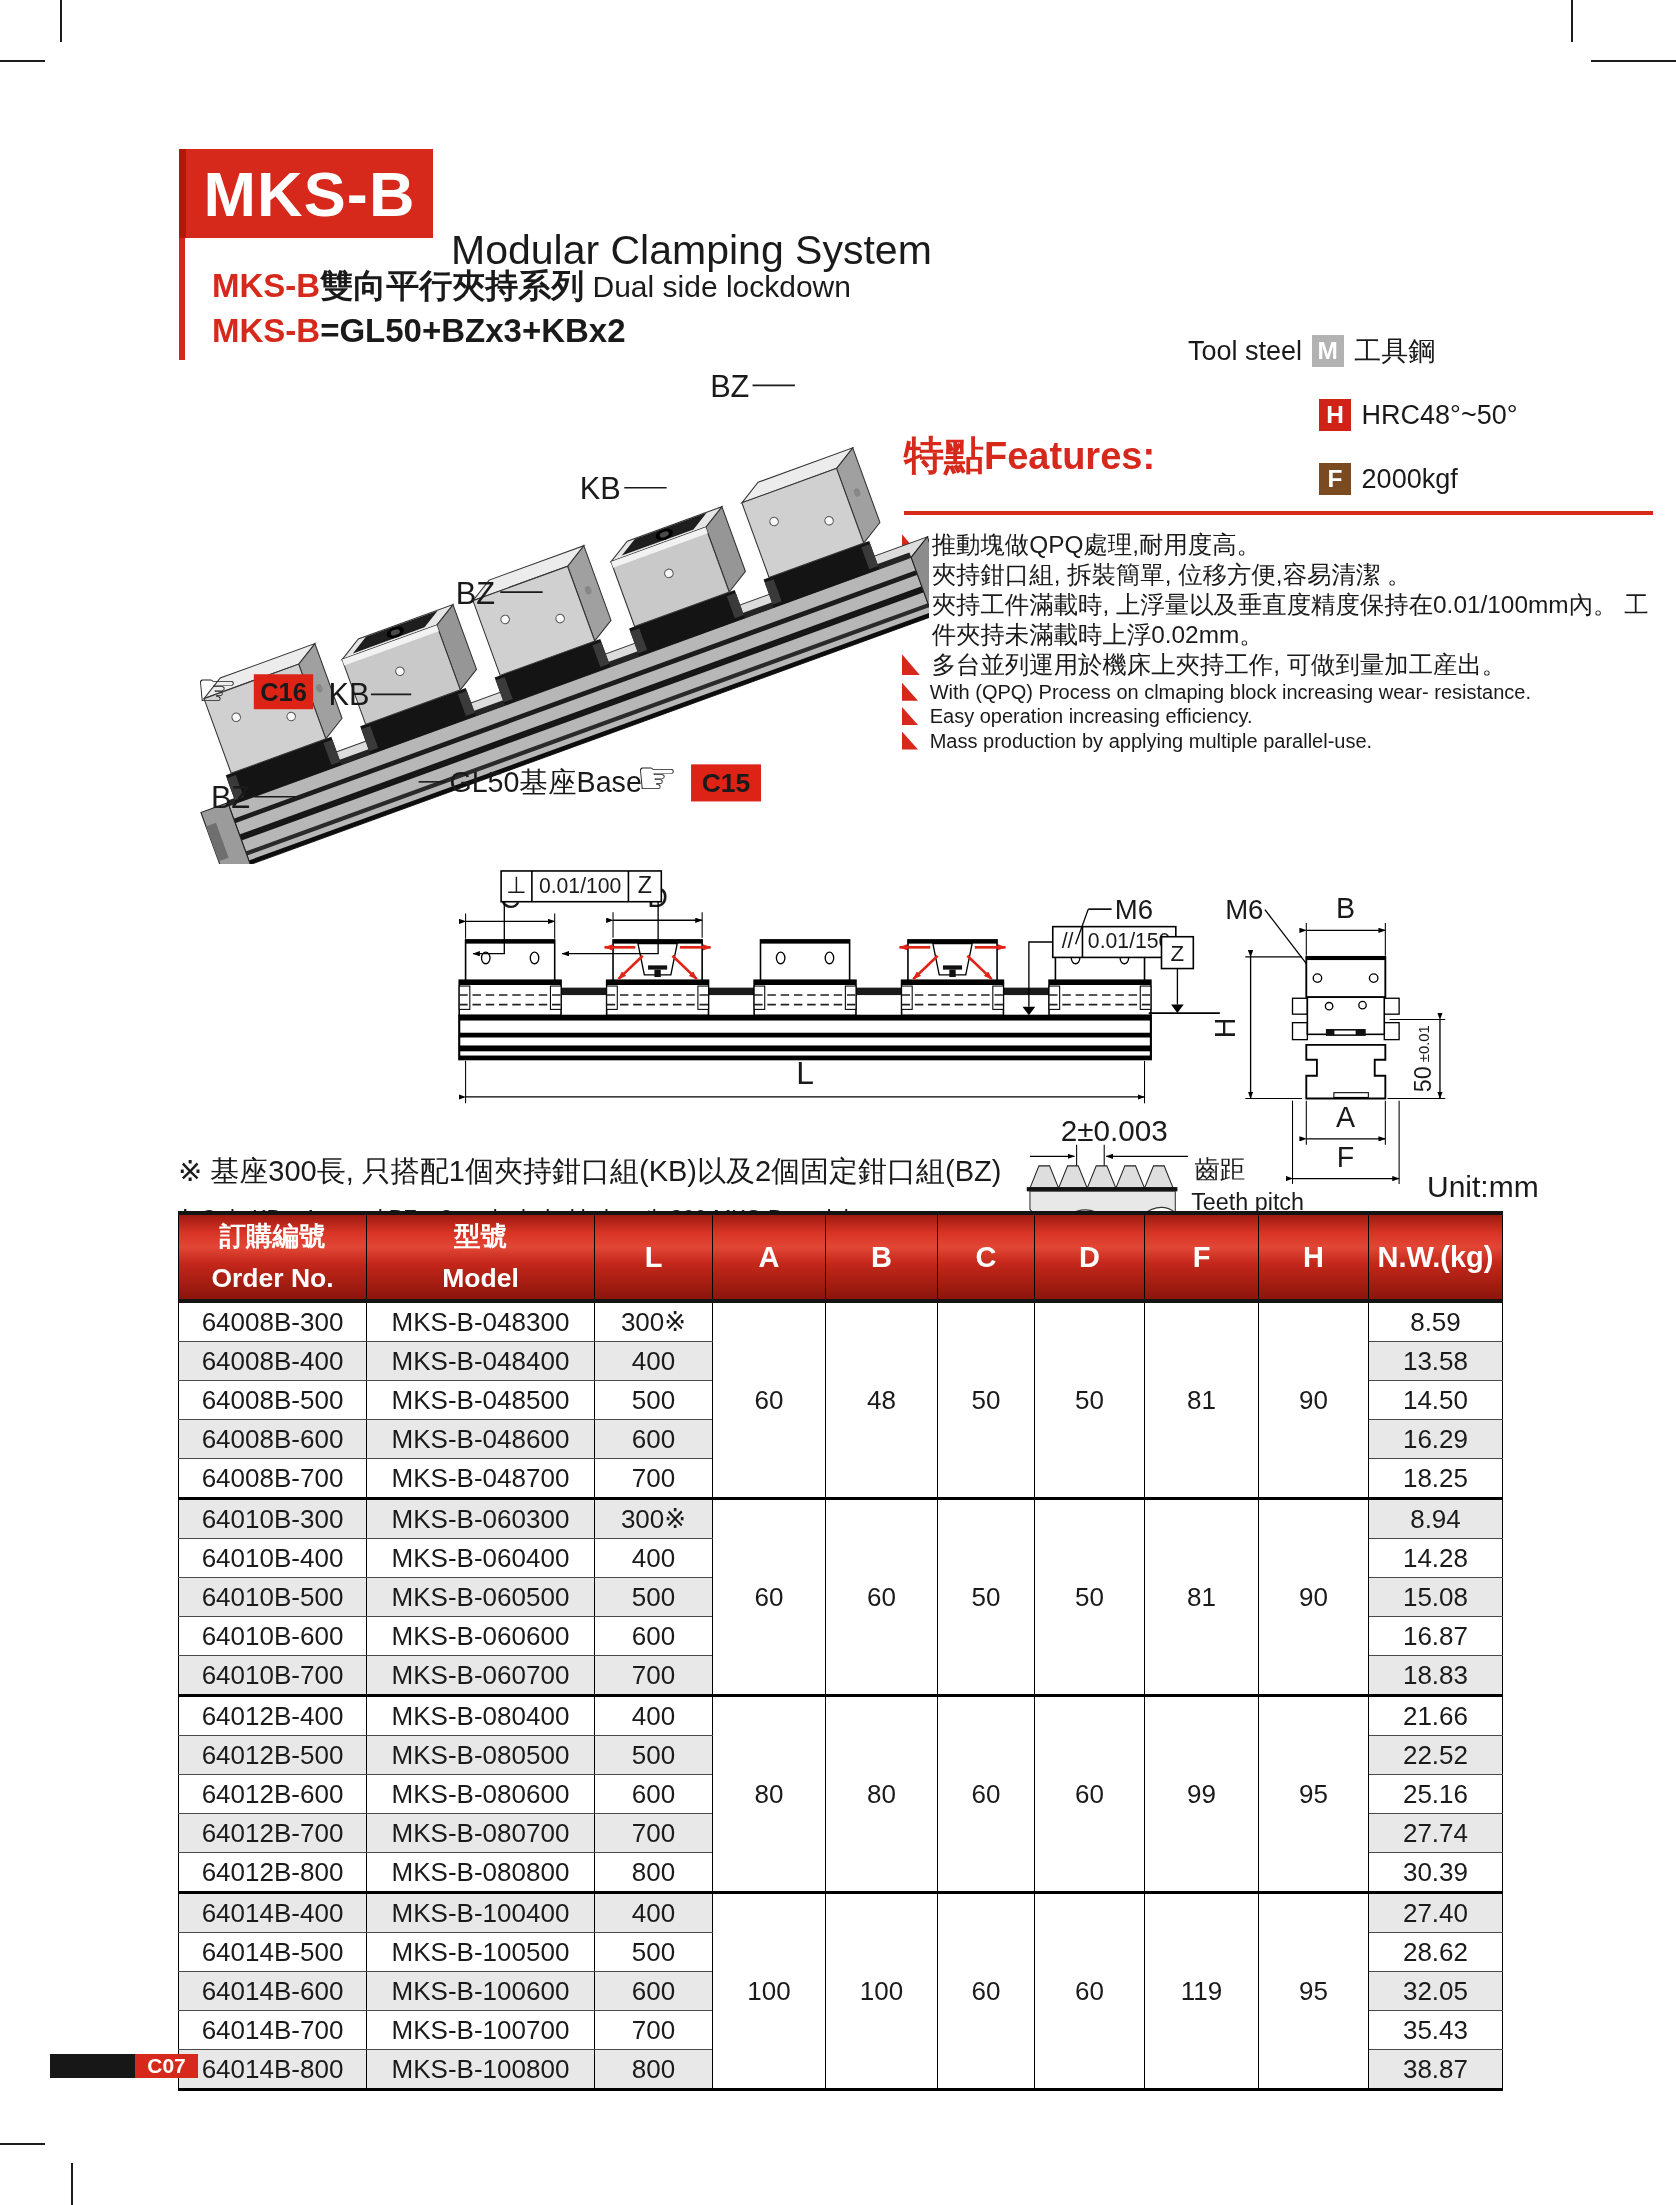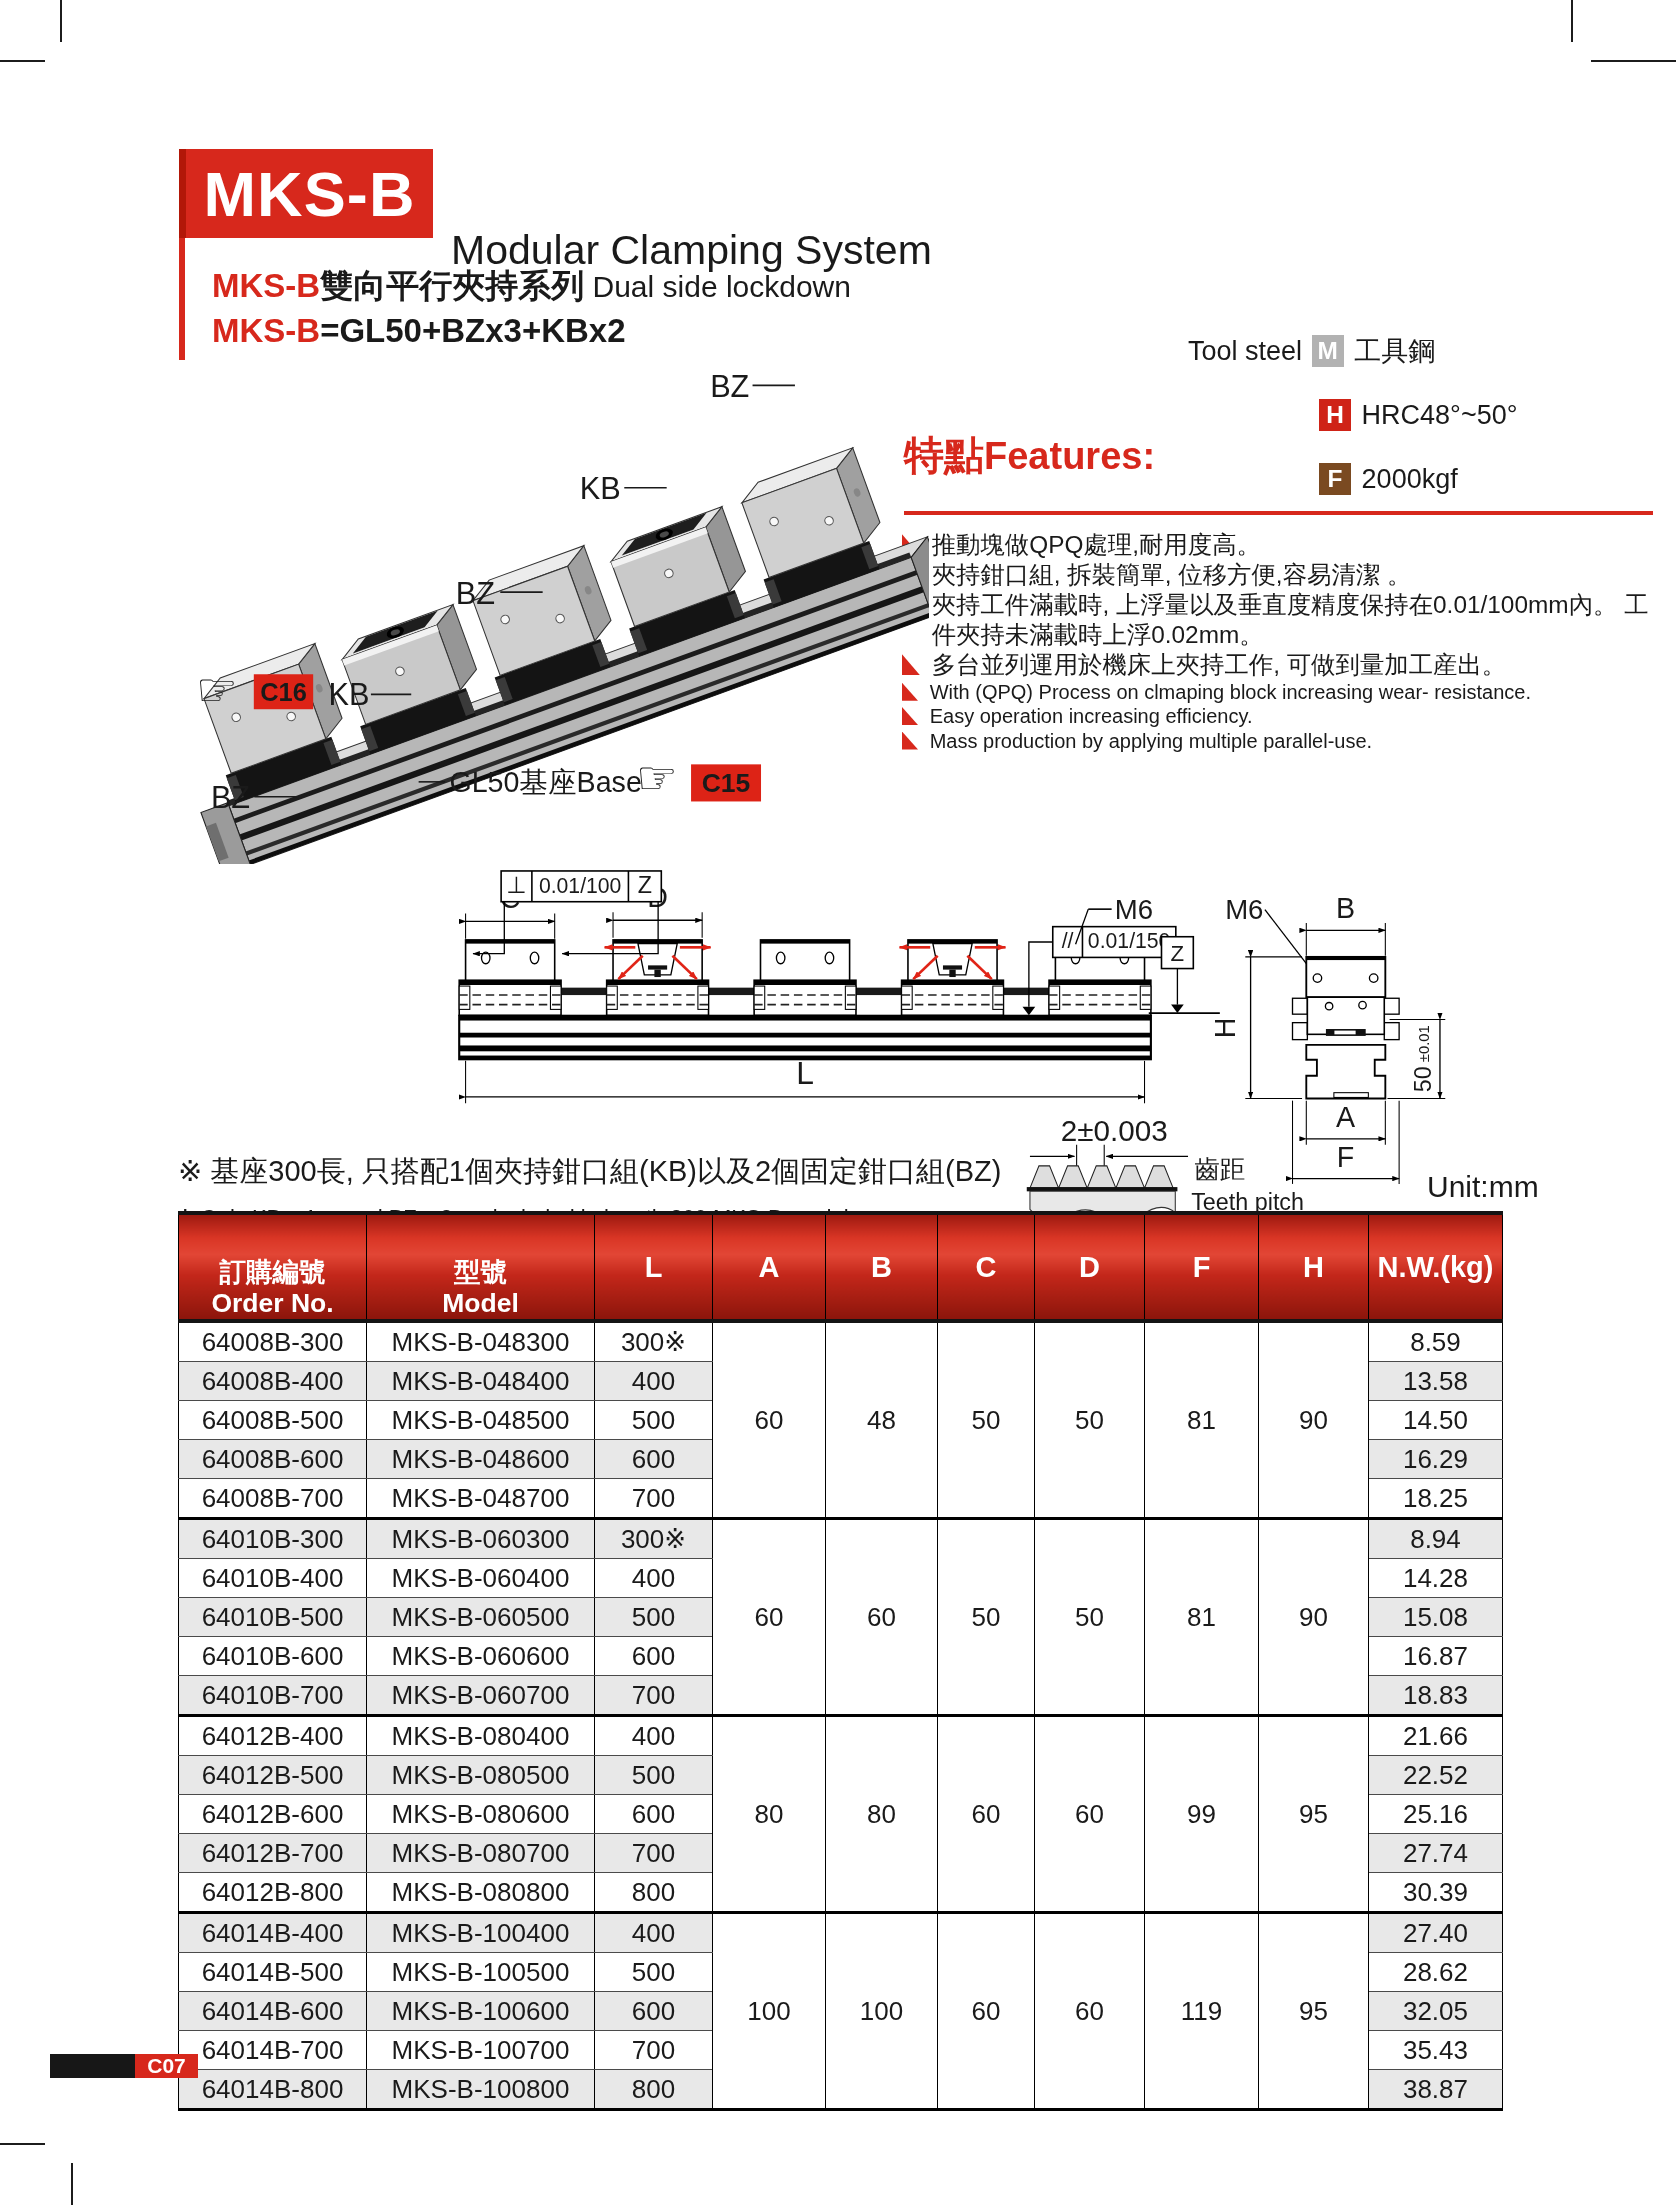--- a/index.html
+++ b/index.html
@@ -40,21 +40,21 @@
   
   .note-zh{position:absolute;left:178px;top:1152px;font-size:29px;font-weight:500;white-space:nowrap;}
   .note-en{position:absolute;left:176px;top:1189px;font-size:22px;white-space:nowrap;margin-top:16px;}
   .unit{position:absolute;left:1387px;top:1170px;font-size:30px;margin-left:40px;}
   
   #spec-table{position:absolute;left:178px;top:1211px;border-collapse:collapse;table-layout:fixed;}
   #spec-table th,#spec-table td{border-left:1.6px solid #000;border-right:1.6px solid #000;padding:0;text-align:center;vertical-align:middle;}
   #spec-table thead th{height:73px;color:#fff;border-top:4.8px solid #141414;border-bottom:4.2px solid #141414;
      background:linear-gradient(180deg,#9e1a10 0%,#d93525 22%,#e24635 38%,#c3271a 58%,#8c150b 100%);
      font-size:29px;font-weight:bold;}
-  #spec-table thead .h2l{font-size:26.5px;line-height:31px;margin-top:42px;}
+  #spec-table thead .h2l{font-size:26.5px;line-height:42px;}
   #spec-table tbody td{height:38px;font-size:26px;border-bottom:1.1px solid #4a4a4a;background:#fff;}
   #spec-table tbody tr.even td.stripe{background:#e8e8e8;}
   #spec-table tbody tr.gend td{border-bottom:3.2px solid #000;}
   #spec-table tbody td.mend{border-bottom:3.2px solid #000;background:#fff;}
   
   .foot-black{position:absolute;left:50px;top:2054px;width:85px;height:24.4px;background:#171717;}
   .foot-red{position:absolute;left:135px;top:2054px;width:63px;height:24.4px;background:#d7281c;
             display:flex;align-items:center;justify-content:center;color:#fff;font-weight:bold;font-size:21px;}
   svg text{font-family:"Liberation Sans","DejaVu Sans",sans-serif;fill:#1a1a1a;}
 </style>

